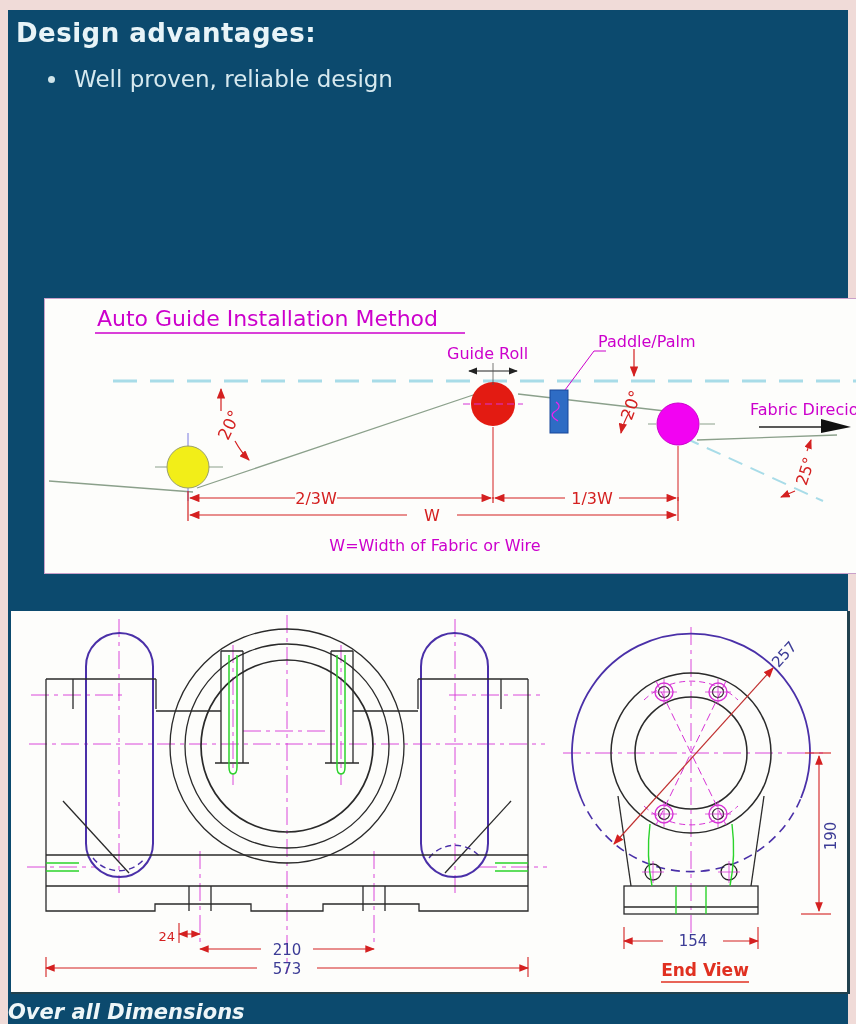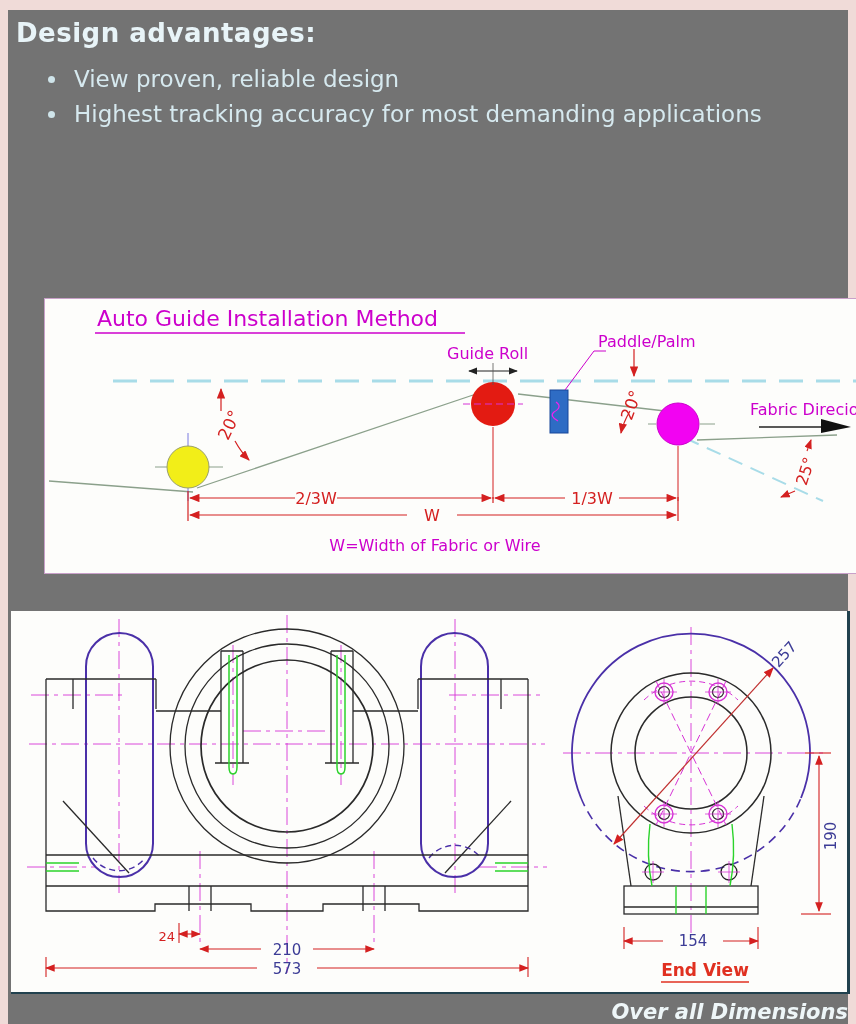--- a/index.html
+++ b/index.html
@@ -1,38 +1,37 @@
 <!DOCTYPE html>
 <html><head>
 <meta charset="utf-8">
 <style>
   html,body{margin:0;padding:0;}
   .page{position:relative;width:856px;height:1024px;background:#f0dbd8;font-family:"DejaVu Sans","Liberation Sans",sans-serif;overflow:hidden;}
-  .content{position:absolute;left:8px;top:10px;right:8px;bottom:0;background:#737373;}
+  .content{position:absolute;left:8px;top:10px;right:8px;bottom:0;background:#0c4a6e;}
   .heading{position:absolute;left:8px;top:8px;font-size:26px;font-weight:bold;color:#e8f4f8;letter-spacing:0.5px;}
   .bullets{position:absolute;left:30px;top:52px;width:780px;margin:0;padding:0;list-style:none;}
   .bullets li{position:relative;padding-left:36px;font-size:23px;line-height:35px;color:#d6e9ef;}
   .bullets li::before{content:"";position:absolute;left:10px;top:14px;width:7px;height:7px;border-radius:50%;background:#cfe4ea;}
   .panel1{position:absolute;left:4px;top:288px;width:832px;height:274px;background:#fdfdfb;border:1px solid #c9a0c9;border-right:2px solid #bb44bb;margin-left:32px;}
   .panel2{position:absolute;left:3px;top:601px;width:836px;height:381px;background:#fdfdfb;border-right:3px solid #21414e;border-bottom:2px solid #21414e;}
-  .caption{position:absolute;left:0;top:990px;width:100%;text-align:right;font-size:21px;font-weight:bold;font-style:italic;color:#eef6f8;}
+  .caption{position:absolute;left:0;top:990px;width:100%;text-align:left;font-size:21px;font-weight:bold;font-style:italic;color:#eef6f8;}
   svg{display:block;}
   svg text{font-family:"DejaVu Sans","Liberation Sans",sans-serif;}
 </style>
 </head>
 <body>
 
 <div class="page">
   <div class="content">
 
     <div class="heading">Design advantages:</div>
 
     <ul class="bullets">
-      <li>View proven, reliable design</li>
-      <li>Highest tracking accuracy for most demanding applications</li>
+      <li>Well proven, reliable design</li>
     </ul>
 
     <div class="panel1">
       <svg width="832" height="273" viewBox="0 0 832 273">
         <defs>
           <marker id="ar" viewBox="0 0 10 8" refX="9" refY="4" markerWidth="9" markerHeight="7" orient="auto-start-reverse">
             <path d="M0,0 L10,4 L0,8 Z" fill="#d42020"></path>
           </marker>
           <marker id="ab" viewBox="0 0 10 8" refX="9" refY="4" markerWidth="8" markerHeight="6" orient="auto-start-reverse">
             <path d="M0,0 L10,4 L0,8 Z" fill="#222"></path>

